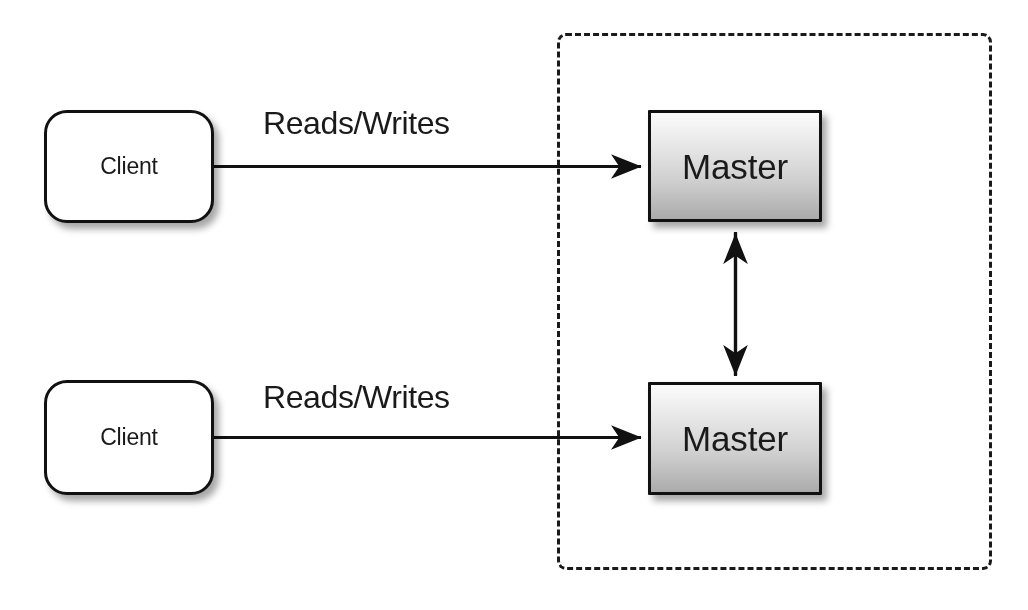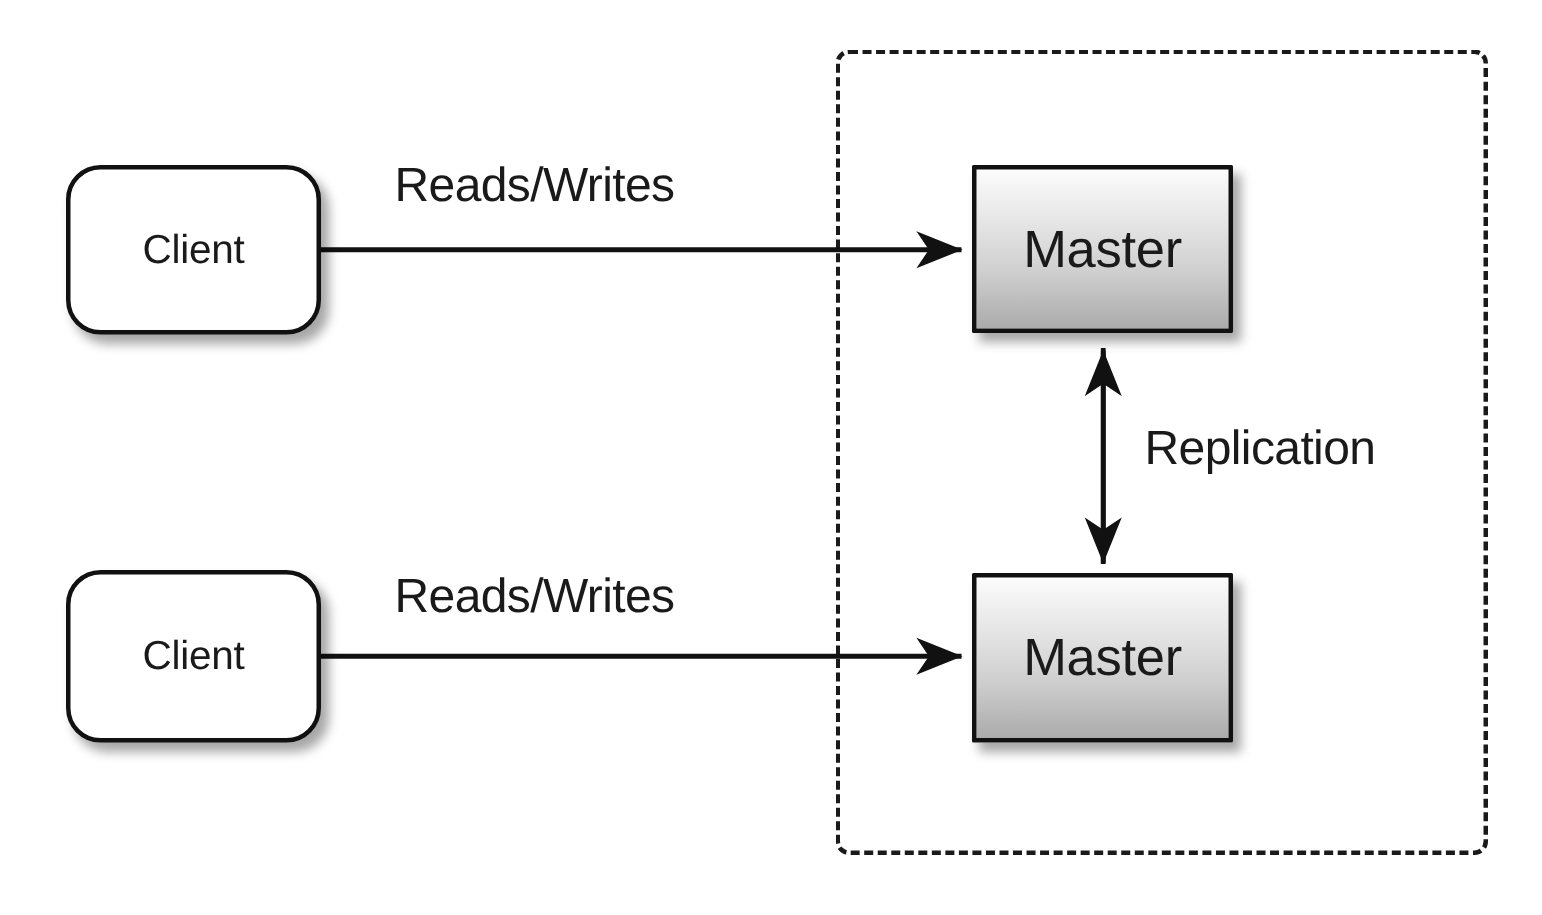--- a/index.html
+++ b/index.html
@@ -43,21 +43,21 @@
     letter-spacing: -0.2px;
     white-space: nowrap;
   }
 
   .node-client {
     background: #ffffff;
     border-radius: 23px;
     box-shadow: 5px 6px 7px rgba(0,0,0,0.35);
   }
   .node-client .node-label {
-    font-size: 27px;
+    font-size: 23px;
   }
 
   .node-master {
     background: linear-gradient(to bottom,
                 #fcfcfc 0%,
                 #f2f2f2 14%,
                 #e2e2e2 38%,
                 #cfcfcf 64%,
                 #b9b9b9 86%,
                 #ababab 100%);
@@ -131,15 +131,14 @@
   </div>
 
   <div class="node node-master" style="left:648px; top:382px; width:174px; height:113px;">
     <span class="node-label">Master</span>
   </div>
 
   <div class="edge-label" style="left:263px; top:107px;">Reads/Writes</div>
 
   <div class="edge-label" style="left:263px; top:381px;">Reads/Writes</div>
 
-  <div class="edge-label" style="left:763px; top:282px;">Replication</div>
 
 </div>
 
 </body></html>

